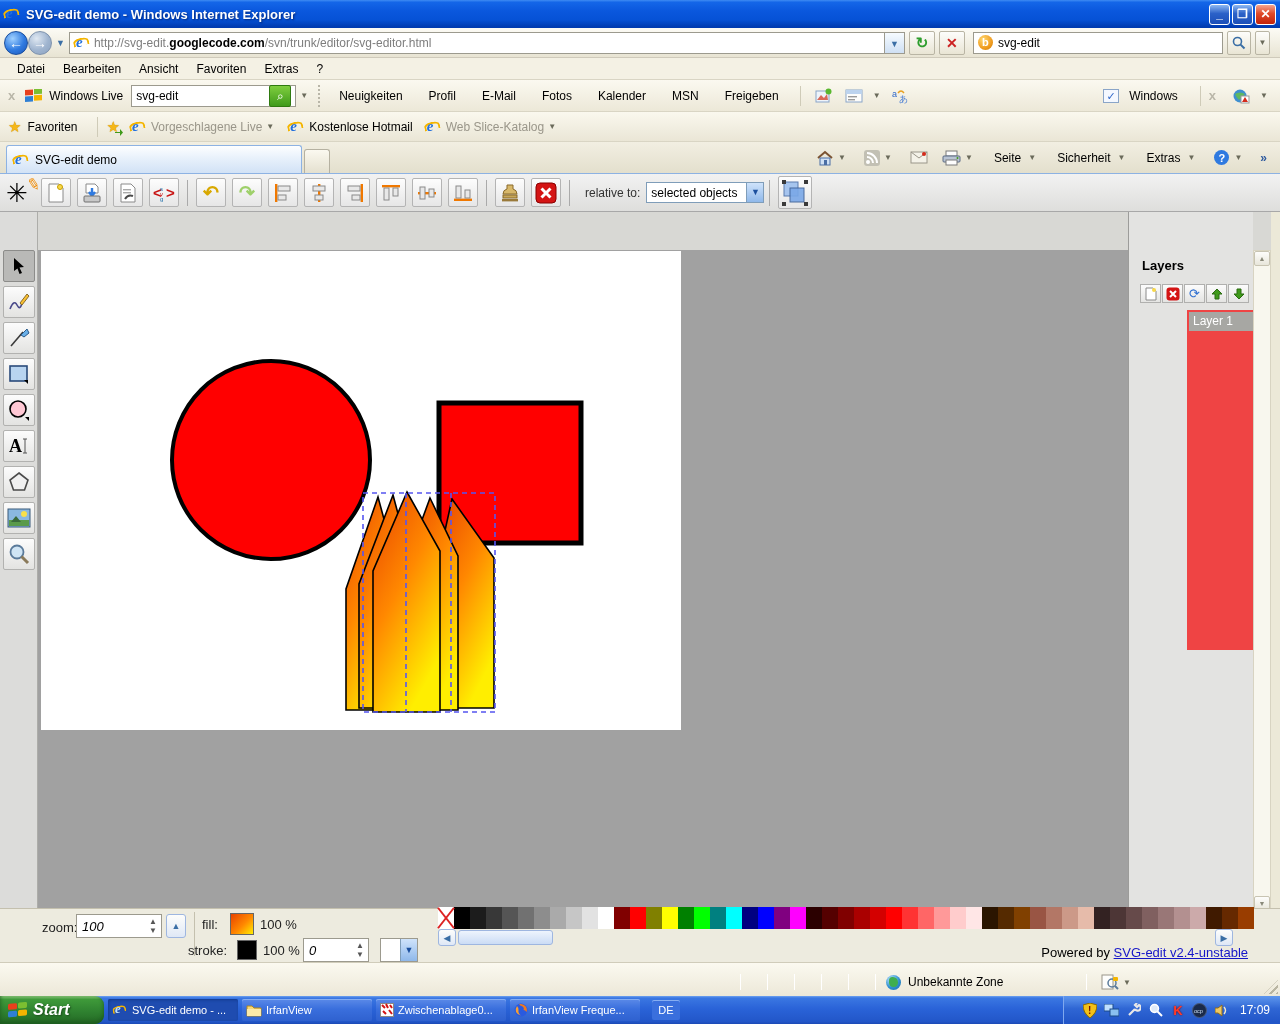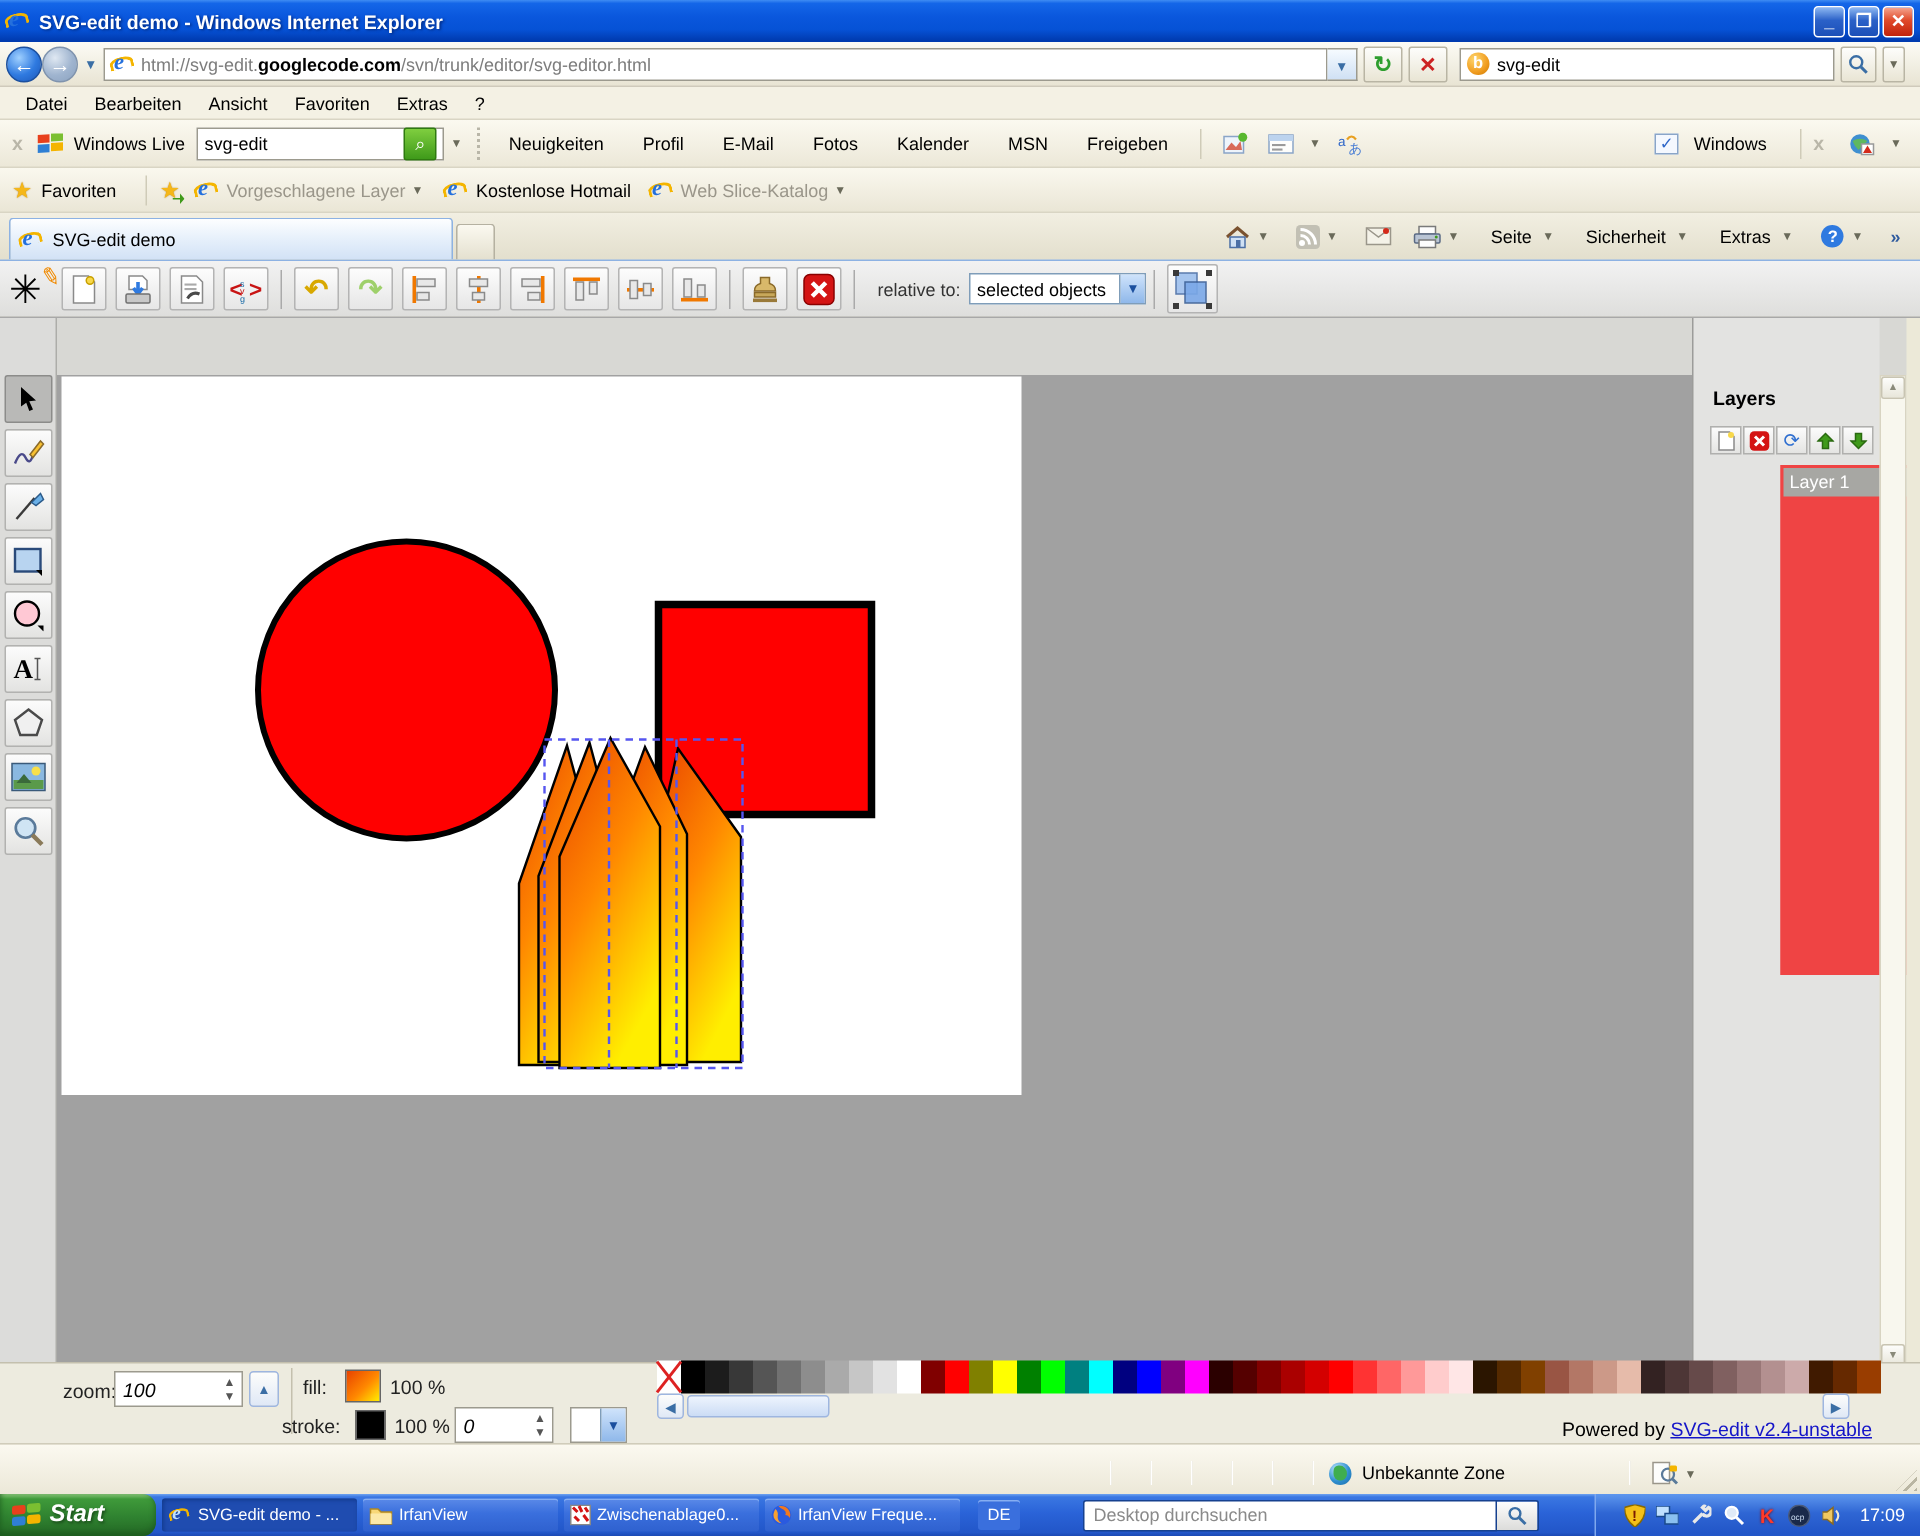--- a/index.html
+++ b/index.html
@@ -209,21 +209,21 @@
 
   <div id="addrrow" class="abs">
     <span class="navcircle">←</span>
     <span class="navcircle disabled">→</span>
     <span class="smallarrow">▼</span>
     <div id="urlfield" class="field">
       <span class="icon-ie">
           <span class="swoosh"></span>
           <span class="e">e</span>
         </span>
-      <span class="url"><span>html://svg-edit.</span><b>googlecode.com</b><span>/svn/trunk/editor/svg-editor.html</span></span>
+      <span class="url"><span>http://svg-edit.</span><b>googlecode.com</b><span>/svn/trunk/editor/svg-editor.html</span></span>
     </div>
     <span class="combo-arrow">▼</span>
     <span id="refreshbtn" class="tbbtn">↻</span>
     <span id="stopbtn" class="tbbtn">✕</span>
     <div id="searchfield" class="field">
       <span class="bing">b</span>
       <span class="q">svg-edit</span>
     </div>
     <span id="magbtn" class="tbbtn">
       <svg width="14" height="14" viewBox="0 0 14 14">
@@ -312,21 +312,21 @@
     <span class="star">★</span>
     <span style="margin:0 12px 0 6px">Favoriten</span>
     <span class="vsep"></span>
     <span class="star" style="position:relative">★<svg width="8" height="8" viewBox="0 0 8 8" style="position:absolute;right:-3px;bottom:0">
           <path d="M0 4 L5 4 L5 1 L8 4.5 L5 8 L5 5 L0 5 Z" fill="#3f9a1a"></path>
         </svg></span>
     <span class="icon-ie" style="margin-left:10px">
         <span class="swoosh"></span>
         <span class="e">e</span>
       </span>
-    <span class="grayed" style="margin-left:5px">Vorgeschlagene Layer</span>
+    <span class="grayed" style="margin-left:5px">Vorgeschlagene Live</span>
     <span class="ddv">▼</span>
     <span class="icon-ie" style="margin-left:10px">
         <span class="swoosh"></span>
         <span class="e">e</span>
       </span>
     <span style="margin-left:5px">Kostenlose Hotmail</span>
     <span class="icon-ie" style="margin-left:12px">
         <span class="swoosh"></span>
         <span class="e">e</span>
       </span>
@@ -801,29 +801,20 @@
     </div>
     <div class="task">
       <svg width="14" height="14" viewBox="0 0 14 14">
           <circle cx="7" cy="7" r="6.5" fill="#2a5adf"></circle>
           <path d="M7 1 a6 6 0 0 1 5.5 8 q-1 -2 -3 -2 q1 -2 -1 -3.5 q-2.5 -1 -3.5 -2.5 Z" fill="#f07820"></path>
           <path d="M3 3 q-2 3 -1 6 q1.5 3 5 3.5 q-3 -2 -2.5 -5 q0.5 -2.5 -1.5 -4.5Z" fill="#f8a030"></path>
         </svg>
       <span class="tlbl">IrfanView Freque...</span>
     </div>
     <div id="langbox">DE</div>
-    <div id="deskbar">
-      <div id="desksearch">Desktop durchsuchen</div>
-      <div id="deskmag">
-        <svg width="13" height="13" viewBox="0 0 13 13">
-            <circle cx="5" cy="5" r="3.6" fill="none" stroke="#3a6ea5" stroke-width="1.6"></circle>
-            <line x1="7.8" y1="7.8" x2="12" y2="12" stroke="#3a6ea5" stroke-width="2"></line>
-          </svg>
-      </div>
-    </div>
     <div id="tray">
       <span class="trayicon">
         <svg width="14" height="15" viewBox="0 0 14 15">
             <path d="M7 0 L14 2 Q14 10 7 15 Q0 10 0 2 Z" fill="#f4c018" stroke="#8a6a00"></path>
             <text x="5" y="11" font-size="10" font-weight="bold" fill="#7a1a00" font-family="Liberation Sans">!</text>
           </svg>
         </span>
       <span class="trayicon">
         <svg width="15" height="13" viewBox="0 0 15 13">
             <rect x="0" y="0" width="9" height="7" fill="#bfe0ff" stroke="#1a4a8a"></rect>

